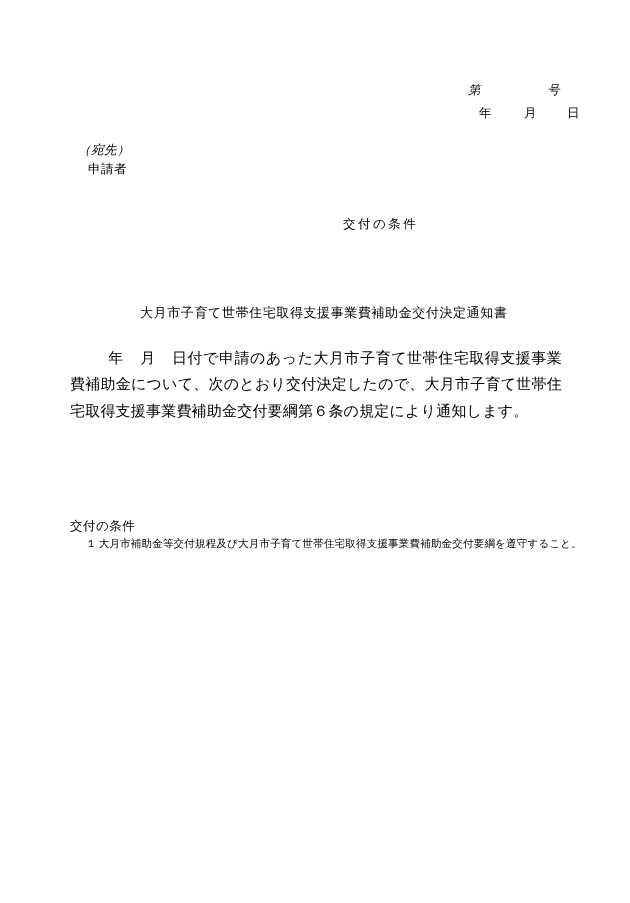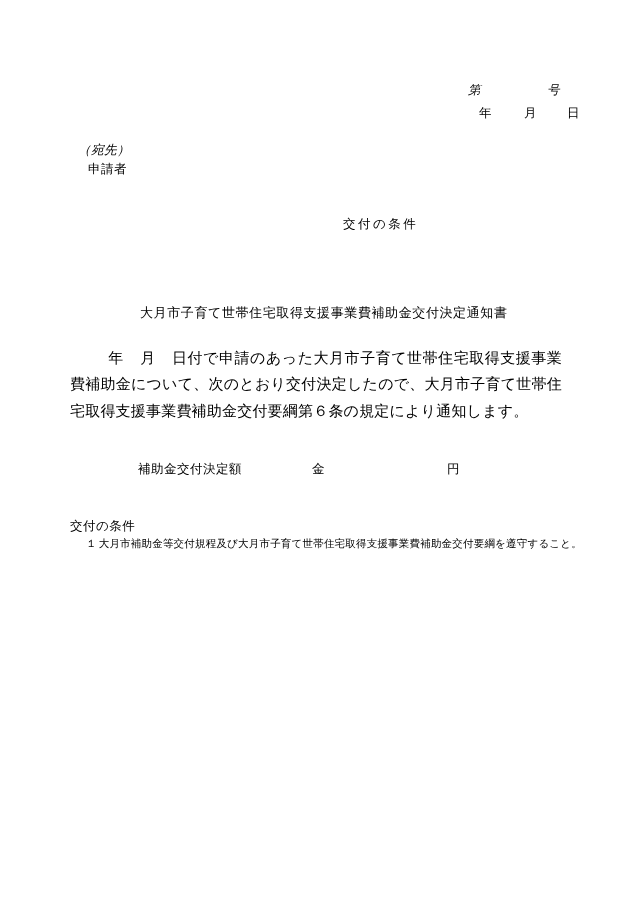--- a/index.html
+++ b/index.html
@@ -172,23 +172,20 @@
     <div class="applicant">申請者</div>
 
     <div class="mayor">交付の条件</div>
 
     <div class="doc-title">大月市子育て世帯住宅取得支援事業費補助金交付決定通知書</div>
 
     <div class="body-text">
       <span class="indent"></span><span>年</span><span class="sp-s"></span><span>月</span><span class="sp-s"></span><span>日付で申請のあった大月市子育て世帯住宅取得支援事業費補助金について、</span><span>次のとおり交付決定したので、大月市子育て世帯住宅取得支援事業費補助金交付要綱第６</span><span>条の規定により通知します。</span>
     </div>
 
-    <div class="amount-row">
-      <span>補助金交付決定額</span><span class="gap-a"></span><span>金</span><span class="gap-b"></span><span>円</span>
-    </div>
 
     <div class="cond-title">交付の条件</div>
 
     <div class="cond-item">
       <span class="no">１</span><span>大月市補助金等交付規程及び大月市子育て世帯住宅取得支援事業費補助金交付要綱を遵守すること。</span>
     </div>
 
   </div>
 </div>
 

